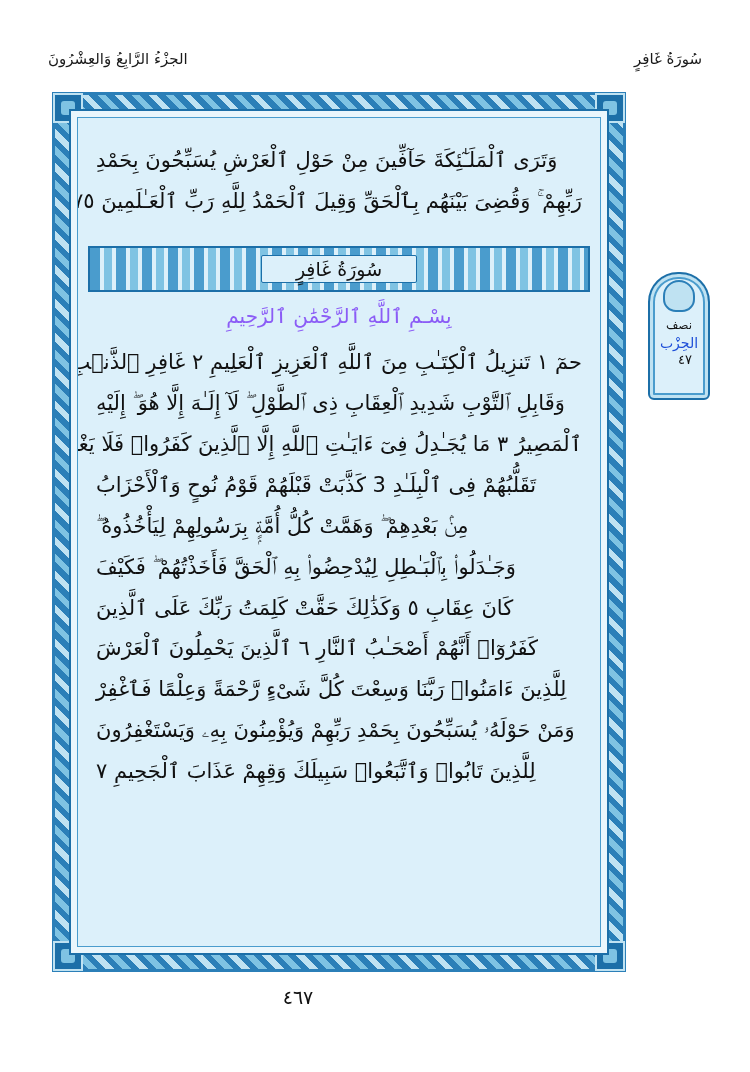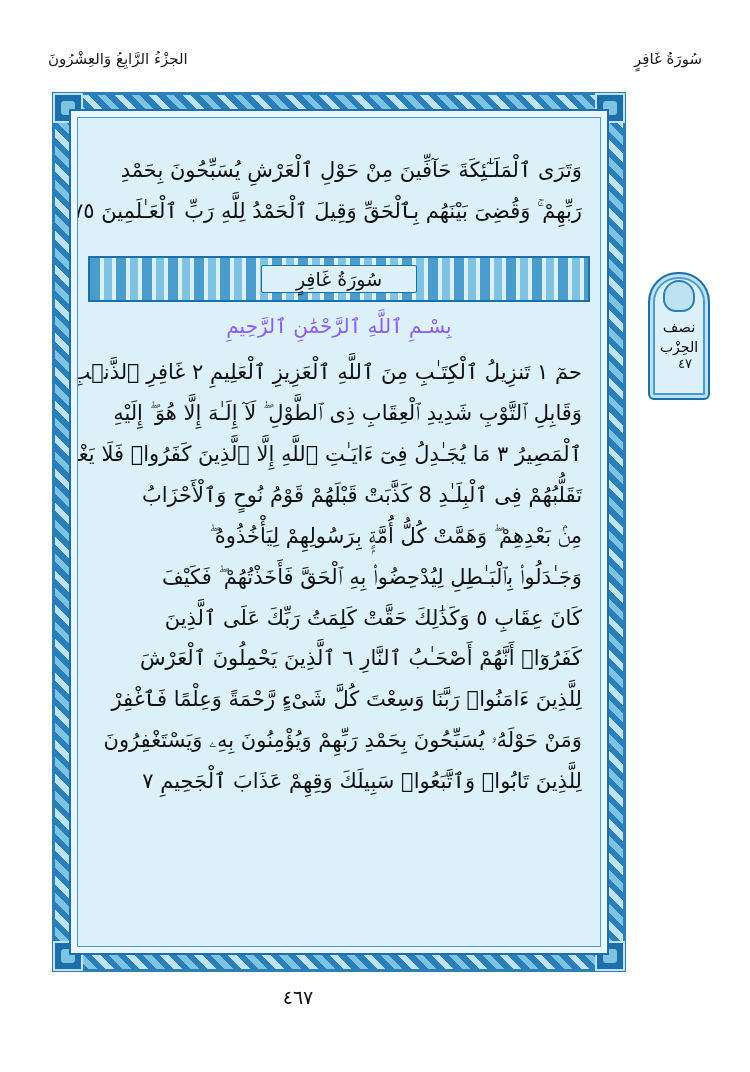--- a/index.html
+++ b/index.html
@@ -96,22 +96,22 @@
     border-radius: 3px;
   }
   .corner.tl { top: -2px; left: -2px; }
   .corner.tr { top: -2px; right: -2px; }
   .corner.bl { bottom: -2px; left: -2px; }
   .corner.br { bottom: -2px; right: -2px; }
 
   
   .text-body {
     direction: rtl;
-    text-align: right;
-    padding: 32px 18px 10px 18px;
+    text-align: left;
+    padding: 22px 18px 10px 18px;
     box-sizing: border-box;
   }
   .aya-line {
     font-size: 21px;
     line-height: 1.95;
     color: #111111;
     white-space: nowrap;
     letter-spacing: 0px;
     font-family: "DejaVu Sans", sans-serif;
     margin: 0;
@@ -188,22 +188,22 @@
   }
   .hizb-text {
     position: absolute;
     left: 0;
     right: 0;
     top: 46px;
     text-align: center;
     direction: rtl;
     line-height: 1.3;
   }
-  .hizb-label-small { font-size: 15px; color: #111; display: block; }
-  .hizb-label { font-size: 14px; color: #000000; display: block; }
+  .hizb-label-small { font-size: 12px; color: #111; display: block; }
+  .hizb-label { font-size: 14px; color: #1d4ed8; display: block; }
   .hizb-num { font-size: 13px; color: #111; display: block; padding-left: 12px; }
 
   
   .page-number {
     position: absolute;
     top: 986px;
     left: 0;
     width: 596px;
     text-align: center;
     font-size: 19px;
@@ -248,21 +248,21 @@
           <div class="surah-title">سُورَةُ غَافِرٍ</div>
         </div>
       </div>
 
       <div class="basmala">بِسْـمِ ٱللَّهِ ٱلرَّحْمَٰنِ ٱلرَّحِيمِ</div>
 
       <div class="text-body" style="padding-top:0">
         <p class="aya-line">حمٓ ١ تَنزِيلُ ٱلْكِتَـٰبِ مِنَ ٱللَّهِ ٱلْعَزِيزِ ٱلْعَلِيمِ ٢ غَافِرِ ٱلذَّنۢبِ</p>
         <p class="aya-line">وَقَابِلِ ٱلتَّوْبِ شَدِيدِ ٱلْعِقَابِ ذِى ٱلطَّوْلِ ۖ لَآ إِلَـٰهَ إِلَّا هُوَ ۖ إِلَيْهِ</p>
         <p class="aya-line">ٱلْمَصِيرُ ٣ مَا يُجَـٰدِلُ فِىٓ ءَايَـٰتِ ٱللَّهِ إِلَّا ٱلَّذِينَ كَفَرُوا۟ فَلَا يَغْرُرْكَ</p>
-        <p class="aya-line">تَقَلُّبُهُمْ فِى ٱلْبِلَـٰدِ 8 كَذَّبَتْ قَبْلَهُمْ قَوْمُ نُوحٍ وَٱلْأَحْزَابُ</p>
+        <p class="aya-line">تَقَلُّبُهُمْ فِى ٱلْبِلَـٰدِ 3 كَذَّبَتْ قَبْلَهُمْ قَوْمُ نُوحٍ وَٱلْأَحْزَابُ</p>
         <p class="aya-line">مِنۢ بَعْدِهِمْ ۖ وَهَمَّتْ كُلُّ أُمَّةٍۭ بِرَسُولِهِمْ لِيَأْخُذُوهُ ۖ</p>
         <p class="aya-line">وَجَـٰدَلُوا۟ بِٱلْبَـٰطِلِ لِيُدْحِضُوا۟ بِهِ ٱلْحَقَّ فَأَخَذْتُهُمْ ۖ فَكَيْفَ</p>
         <p class="aya-line">كَانَ عِقَابِ ٥ وَكَذَٰلِكَ حَقَّتْ كَلِمَتُ رَبِّكَ عَلَى ٱلَّذِينَ</p>
         <p class="aya-line">كَفَرُوٓا۟ أَنَّهُمْ أَصْحَـٰبُ ٱلنَّارِ ٦ ٱلَّذِينَ يَحْمِلُونَ ٱلْعَرْشَ</p>
         <p class="aya-line">لِلَّذِينَ ءَامَنُوا۟ رَبَّنَا وَسِعْتَ كُلَّ شَىْءٍ رَّحْمَةً وَعِلْمًا فَٱغْفِرْ</p>
         <p class="aya-line">وَمَنْ حَوْلَهُۥ يُسَبِّحُونَ بِحَمْدِ رَبِّهِمْ وَيُؤْمِنُونَ بِهِۦ وَيَسْتَغْفِرُونَ</p>
         <p class="aya-line">لِلَّذِينَ تَابُوا۟ وَٱتَّبَعُوا۟ سَبِيلَكَ وَقِهِمْ عَذَابَ ٱلْجَحِيمِ ٧</p>
       </div>
 
     </div>

